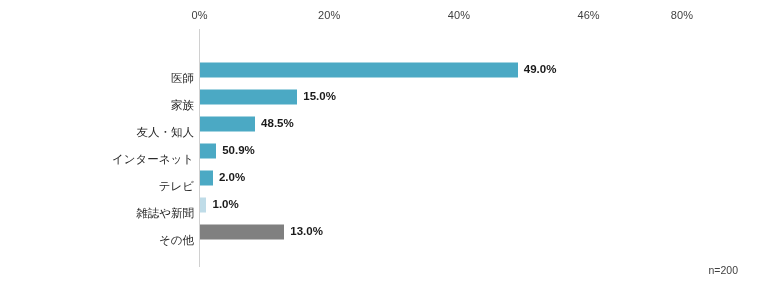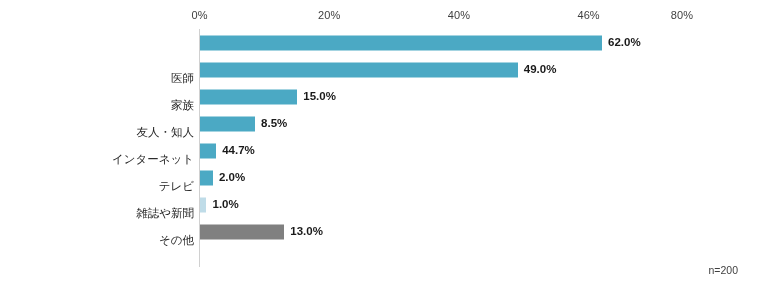--- a/index.html
+++ b/index.html
@@ -110,51 +110,47 @@
       <div class="x-tick-label" style="left: 458.9px;">40%</div>
       <div class="x-tick-label" style="left: 588.6px;">46%</div>
       <div class="x-tick-label" style="left: 682px;">80%</div>
     </div>
 
   <div class="y-axis-line"></div>
 
   <div class="rows">
       <div class="row">
         <div class="cat-label">医師</div>
-        <div class="bar-wrap">
-          <div class="bar" style="width: 402.07px; background: rgb(75, 169, 196);"></div>
-          <div class="bar-value">62.0%</div>
-        </div>
       </div>
       <div class="row">
         <div class="cat-label">家族</div>
         <div class="bar-wrap">
           <div class="bar" style="width: 317.765px; background: rgb(75, 169, 196);"></div>
           <div class="bar-value">49.0%</div>
         </div>
       </div>
       <div class="row">
         <div class="cat-label">友人・知人</div>
         <div class="bar-wrap">
           <div class="bar" style="width: 97.275px; background: rgb(75, 169, 196);"></div>
           <div class="bar-value">15.0%</div>
         </div>
       </div>
       <div class="row">
         <div class="cat-label">インターネット</div>
         <div class="bar-wrap">
           <div class="bar" style="width: 55.1225px; background: rgb(75, 169, 196);"></div>
-          <div class="bar-value">8.5%</div>
+          <div class="bar-value">48.5%</div>
         </div>
       </div>
       <div class="row">
         <div class="cat-label">テレビ</div>
         <div class="bar-wrap">
           <div class="bar" style="width: 16.2125px; background: rgb(75, 169, 196);"></div>
-          <div class="bar-value">44.7%</div>
+          <div class="bar-value">50.9%</div>
         </div>
       </div>
       <div class="row">
         <div class="cat-label">雑誌や新聞</div>
         <div class="bar-wrap">
           <div class="bar" style="width: 12.97px; background: rgb(75, 169, 196);"></div>
           <div class="bar-value">2.0%</div>
         </div>
       </div>
       <div class="row">

